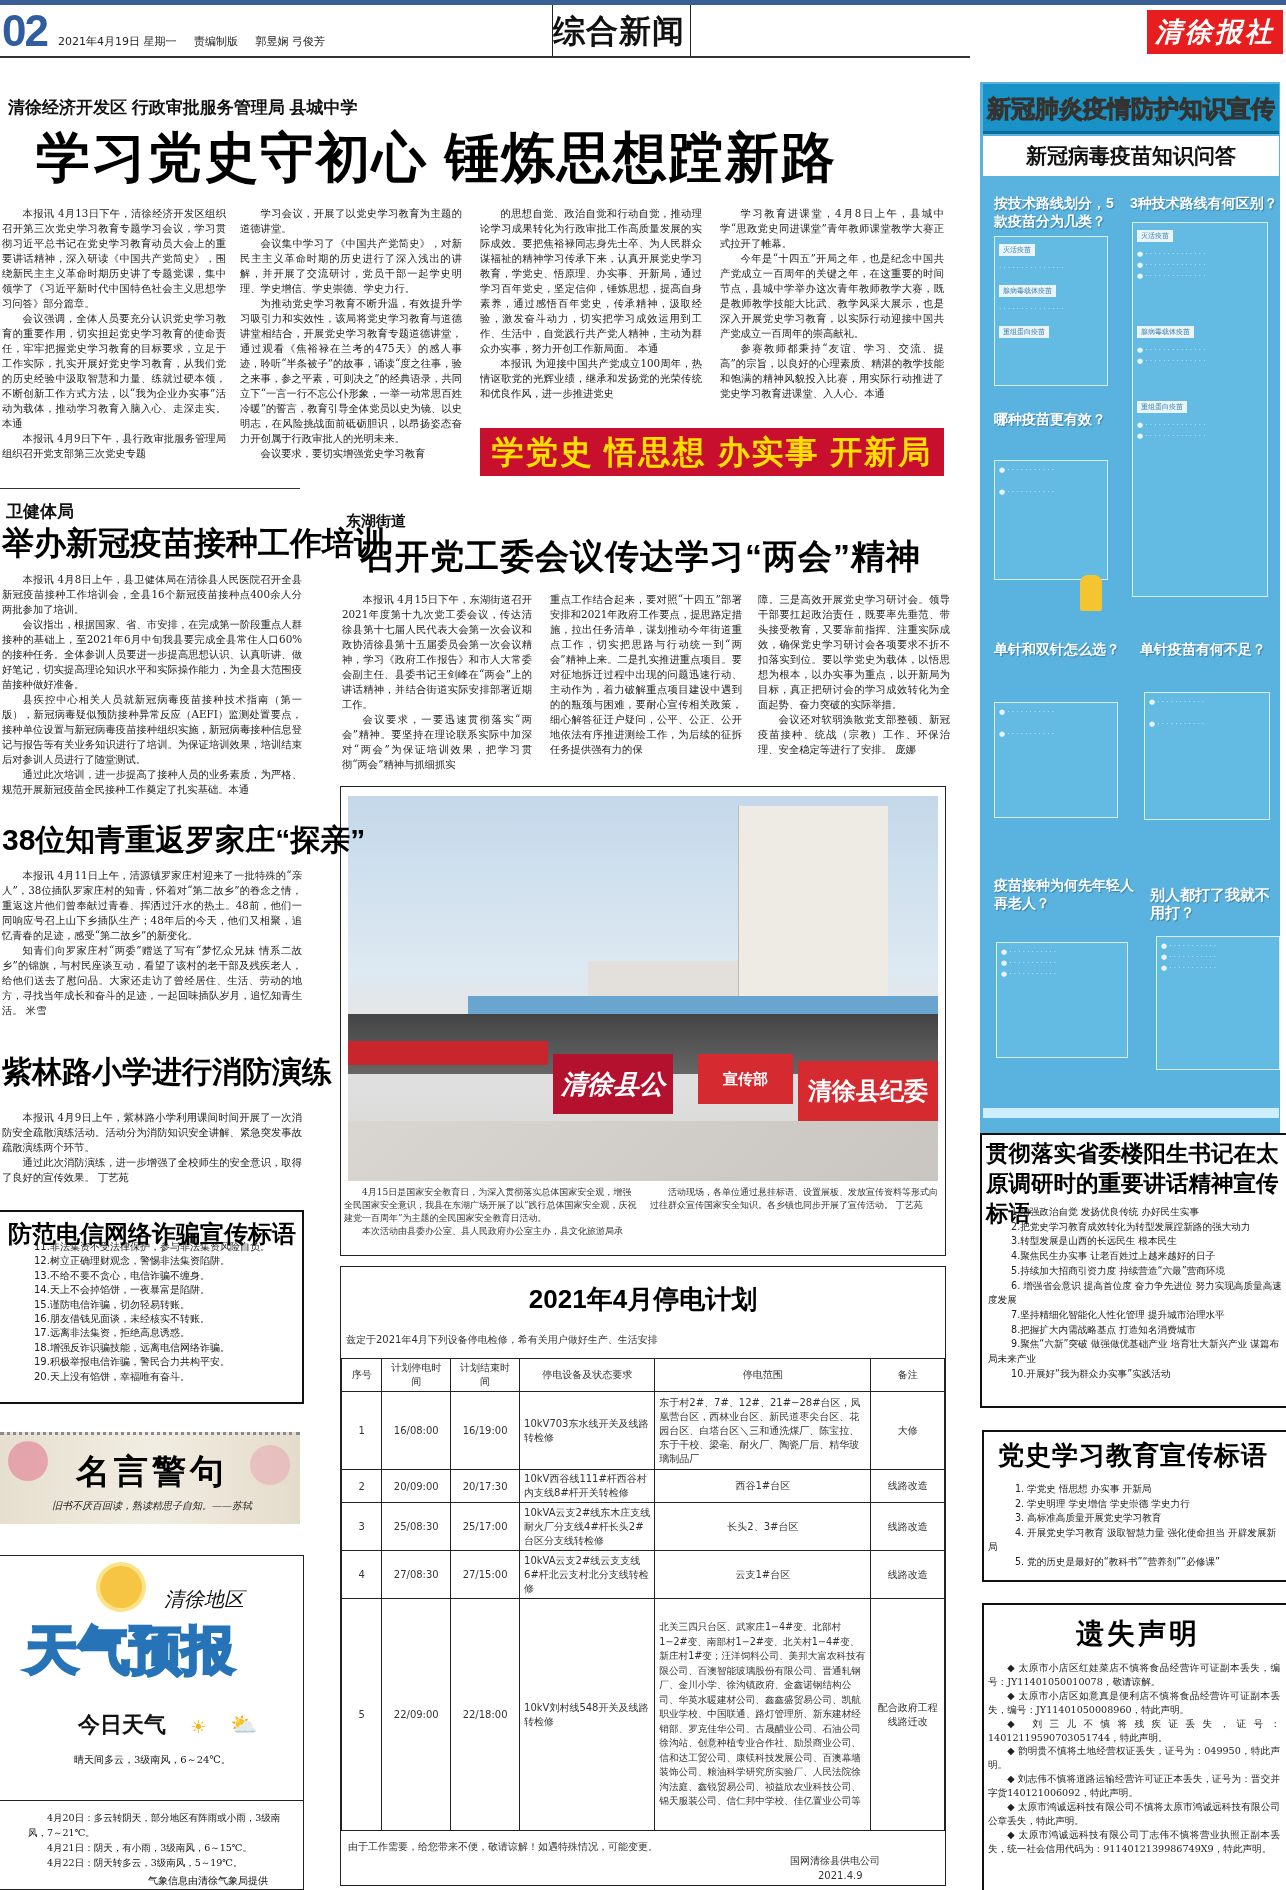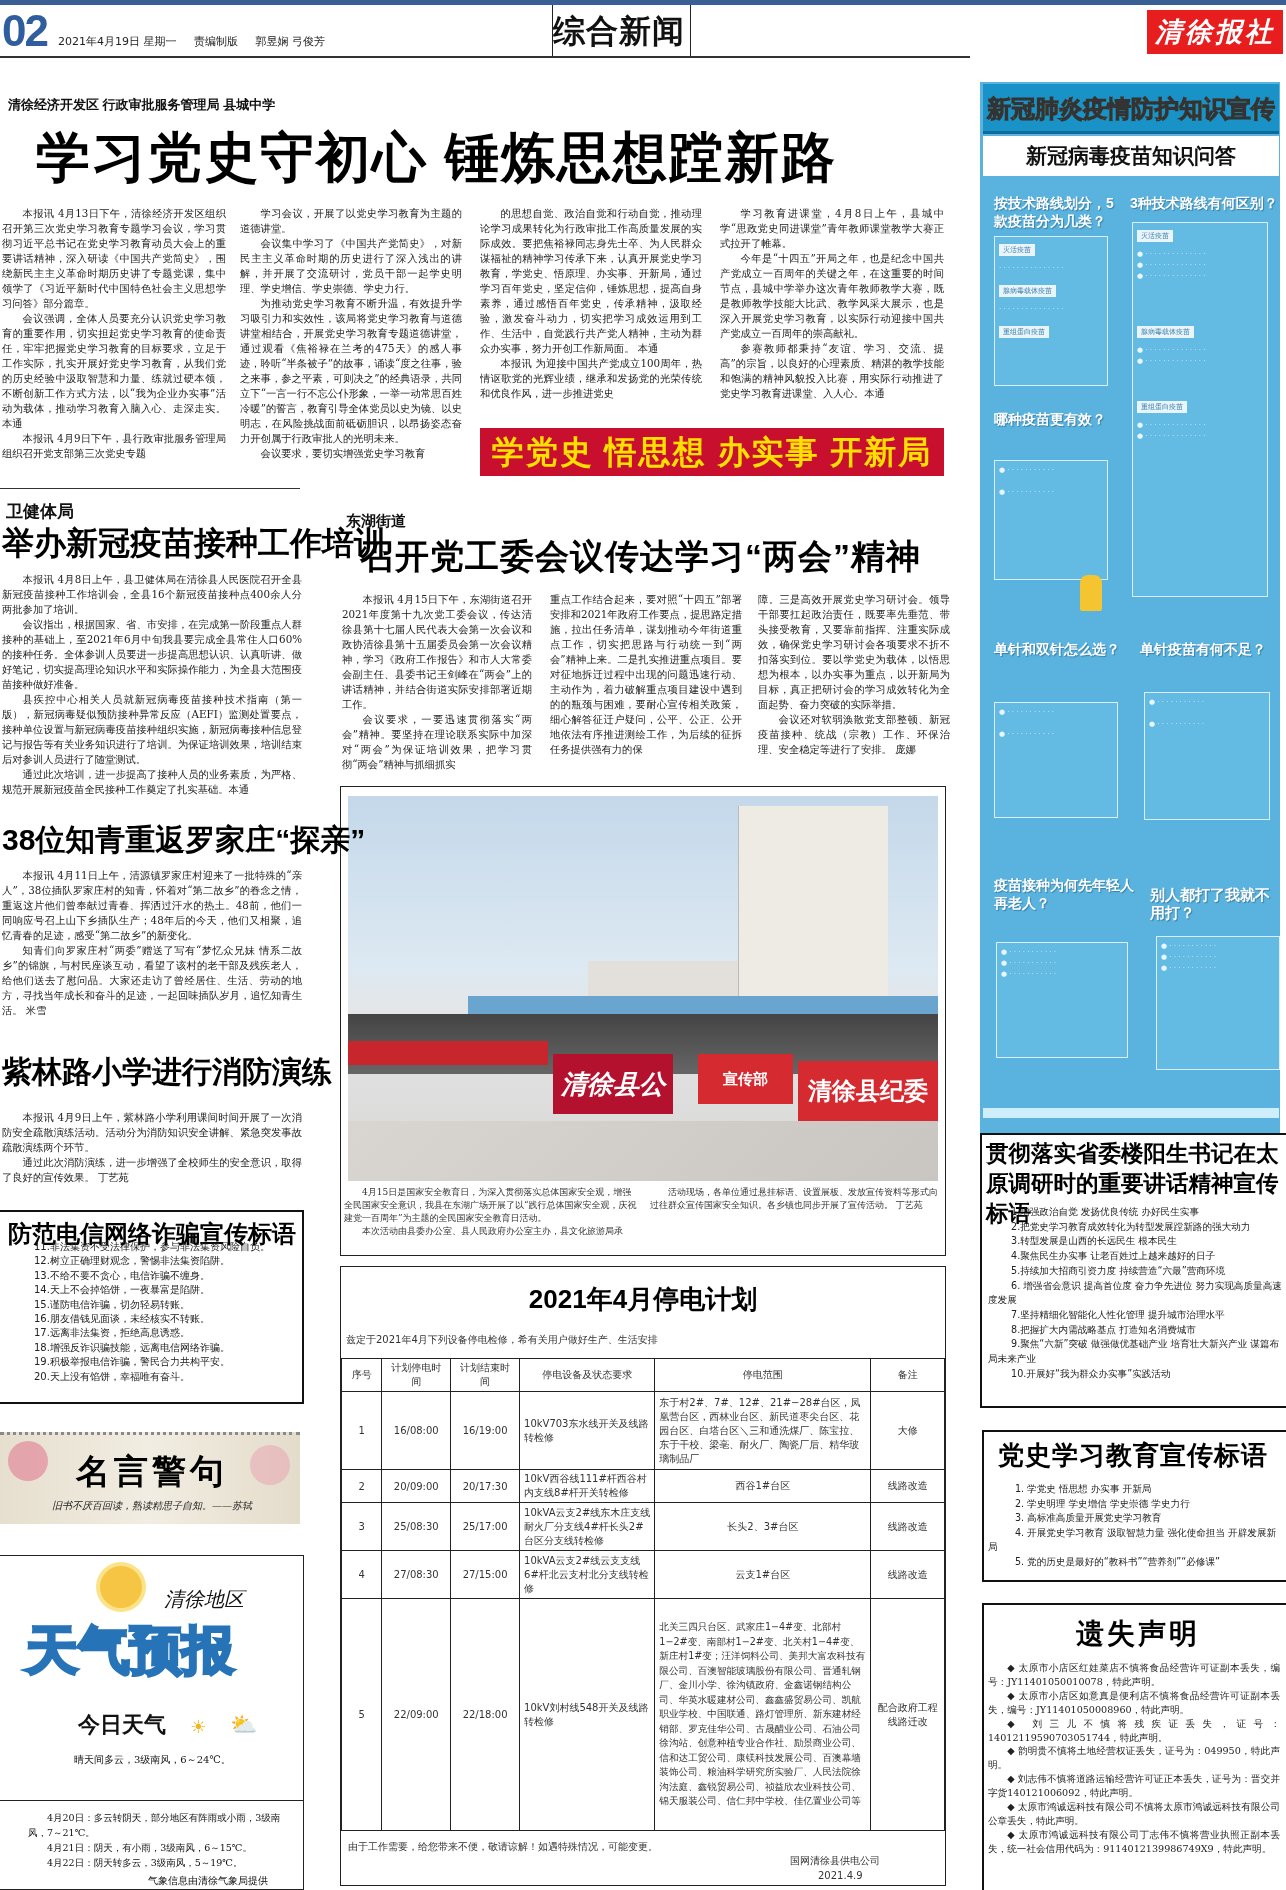--- a/index.html
+++ b/index.html
@@ -6,21 +6,21 @@
 body{width:1286px;height:1890px;background:#fff;font-family:"DejaVu Sans",sans-serif;color:#111;position:relative;overflow:hidden}
 .abs{position:absolute}
 .topbar{left:0;top:0;width:1286px;height:5px;background:#3a5f95}
 .pageno{left:2px;top:6px;font-family:"Liberation Sans",sans-serif;font-weight:bold;font-size:44px;color:#2f5d9e;letter-spacing:-2px}
 .meta{left:58px;top:34px;font-size:11px;color:#222;white-space:nowrap}
 .meta span{margin-right:14px}
 .vdiv{top:5px;width:1px;height:52px;background:#222}
 .section{left:553px;top:10px;font-family:"DejaVu Serif",serif;font-weight:bold;font-size:32px;letter-spacing:1px}
 .mast{left:1147px;top:10px;width:136px;height:44px;background:#e81d1d;color:#fff;font-family:"DejaVu Serif",serif;font-style:italic;font-size:27px;font-weight:bold;text-align:center;line-height:44px;letter-spacing:3px}
 .hline{left:0;top:56px;width:970px;height:2px;background:#333}
-.kicker{font-family:"Liberation Sans",sans-serif;font-weight:bold;font-size:13px}
+.kicker{font-family:"Liberation Sans",sans-serif;font-weight:bold;font-size:17px}
 .head{font-family:"Liberation Sans",sans-serif;font-weight:bold;color:#000;white-space:nowrap}
 .body{font-family:"DejaVu Serif",serif;font-size:10.3px;line-height:15px;color:#222;text-align:justify;overflow:hidden}
 .body p{text-indent:2em}
 .col{overflow:hidden}
 .redbar{left:480px;top:428px;width:464px;height:48px;background:#c8102e;color:#ffe000;font-family:"Liberation Sans",sans-serif;font-weight:bold;font-size:32px;text-align:center;line-height:48px;letter-spacing:2px}
 .poster{left:980px;top:82px;width:300px;height:1055px;background:#59b3de}
 .poster-top{left:983px;top:84px;width:296px;height:50px;background:#1992c7;border-bottom:3px solid #0d6b99;color:#ffe600;font-family:"Liberation Sans",sans-serif;font-weight:bold;font-size:24px;text-align:center;line-height:50px;-webkit-text-stroke:1px #333}
 .poster-sub{left:983px;top:136px;width:296px;height:40px;background:#fff;font-family:"Liberation Sans",sans-serif;font-weight:bold;font-size:21px;text-align:center;line-height:40px}
 .pq{color:#fff;font-family:"Liberation Sans",sans-serif;font-weight:bold;font-size:14px;line-height:18px;text-shadow:1px 1px 1px #3b7ea5}
 .pbox{border:1px solid #d8eef8;background:#63bae2}
@@ -298,21 +298,21 @@
     <div style="text-indent:2.8em">2. 学史明理 学史增信 学史崇德 学史力行</div>
     <div style="text-indent:2.8em">3. 高标准高质量开展党史学习教育</div>
     <div style="text-indent:2.8em">4. 开展党史学习教育 汲取智慧力量 强化使命担当 开辟发展新局</div>
     <div style="text-indent:2.8em">5. 党的历史是最好的“教科书”“营养剂”“必修课”</div>
   </div>
 </div>
 
 <div class="abs box" style="left:982px;top:1603px;width:304px;height:287px;border-right:none;border-bottom:none">
   <div class="head" style="position:absolute;left:4px;top:10px;width:300px;text-align:center;font-size:28px;letter-spacing:3px">遗失声明</div>
   <div style="position:absolute;left:4px;top:56px;width:292px;font-family:'DejaVu Serif',serif;font-size:9.6px;line-height:13.9px;color:#222;text-align:justify">
-    <p style="text-indent:2em">◆ 太原市小店区红娃菜店不慎将食品经营许可证副本丢失，编号：JY11401050010078，特此声明。</p>
+    <p style="text-indent:2em">◆ 太原市小店区红娃菜店不慎将食品经营许可证副本丢失，编号：JY11401050010078，敬请谅解。</p>
     <p style="text-indent:2em">◆ 太原市小店区如意真是便利店不慎将食品经营许可证副本丢失，编号：JY11401050008960，特此声明。</p>
     <p style="text-indent:2em">◆ 刘三儿不慎将残疾证丢失，证号：14012119590703051744，特此声明。</p>
     <p style="text-indent:2em">◆ 韵明贵不慎将土地经营权证丢失，证号为：049950，特此声明。</p>
     <p style="text-indent:2em">◆ 刘志伟不慎将道路运输经营许可证正本丢失，证号为：晋交并字货140121006092，特此声明。</p>
     <p style="text-indent:2em">◆ 太原市鸿诚远科技有限公司不慎将太原市鸿诚远科技有限公司公章丢失，特此声明。</p>
     <p style="text-indent:2em">◆ 太原市鸿诚远科技有限公司丁志伟不慎将营业执照正副本丢失，统一社会信用代码为：911401213998674​9X9，特此声明。</p>
   </div>
 </div>
 
 </body></html>

